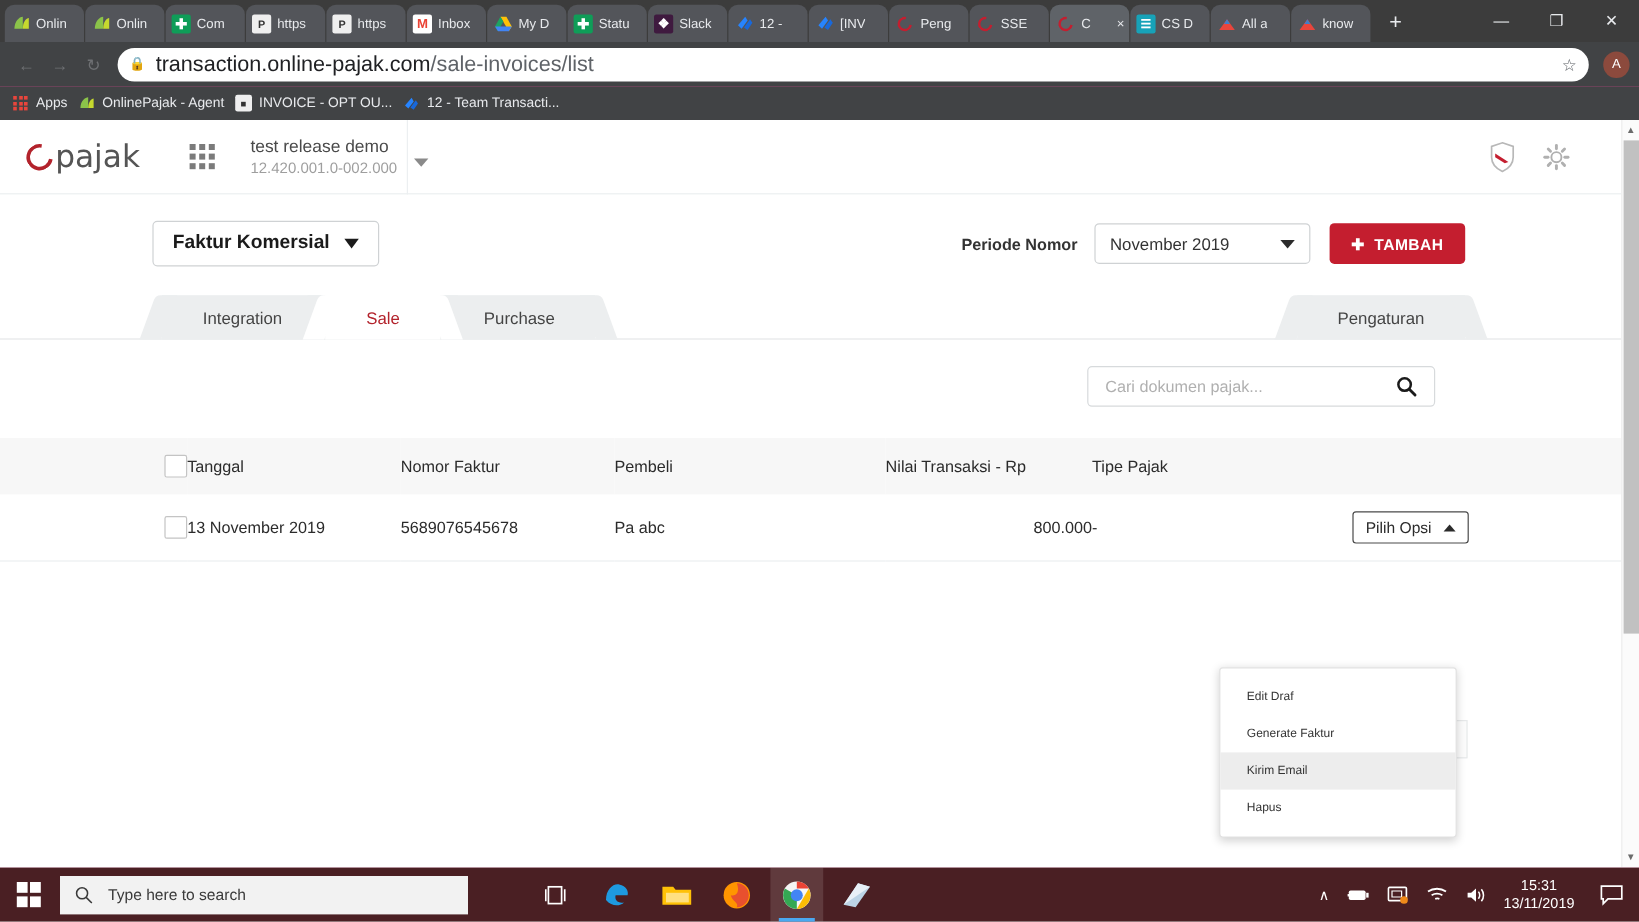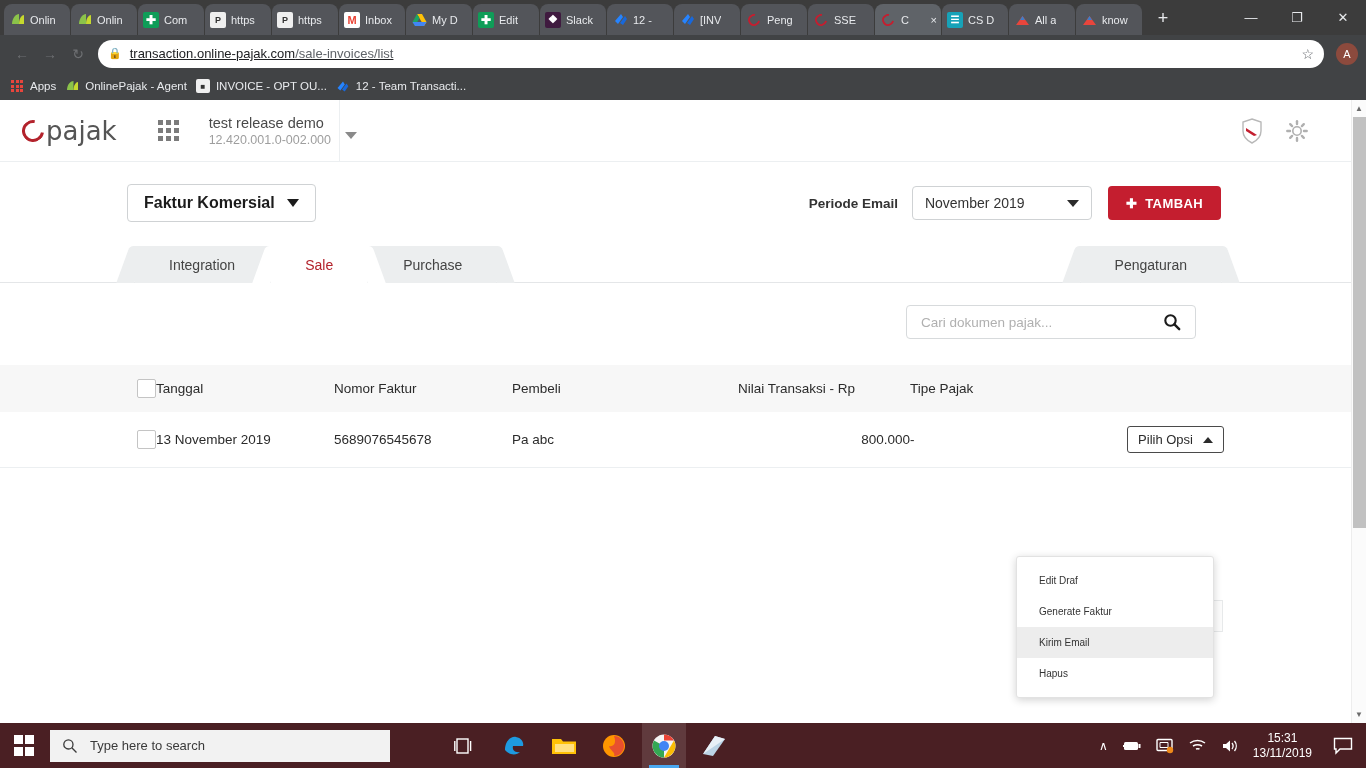--- a/index.html
+++ b/index.html
@@ -57,21 +57,21 @@
     height: 37px; background: #414345; display: flex; align-items: center;
     padding: 0 8px;
   }
   .navbtn { width:28px;height:28px;display:flex;align-items:center;justify-content:center;color:#6e7073;font-size:14px; }
   .omnibox {
     flex: 1; height: 28px; background: #fff; border-radius: 14px;
     display: flex; align-items: center; padding: 0 10px; margin: 0 6px;
     position:relative;
   }
   .omnibox .lock { margin-right:8px; font-size:11px; color:#5f6368; }
-  .urltext { font-size: 13px; color: #202124; white-space: nowrap; text-decoration: underline; }
+  .urltext { font-size: 18px; color: #202124; white-space: nowrap; }
   .urltext .grey { color: #5f6368; }
   .star { position:absolute; right:10px; font-size:14px; color:#5f6368; }
   .avatar {
     width:22px;height:22px;border-radius:50%;background:#8c4a3d;color:#fff;
     font-size:11px;display:flex;align-items:center;justify-content:center;margin-left:6px;flex:none;
   }
 
   .bookmarks {
     height: 28px; background: #414345; display: flex; align-items: center;
     padding: 0 10px; gap: 18px;
@@ -275,21 +275,21 @@
               <path d="M5 1 L0.5 9 L3 13 L7.5 5 Z" fill="#1da462"></path>
               <path d="M0.5 9 L14.5 9 L12 13 L3 13 Z" fill="#4285f4"></path>
             </svg>
           </span>
           <span class="tlabel">My D</span>
         </div>
         <div class="tab">
           <span class="favicon" style="background: rgb(15, 157, 88);">
             <span style="color:#fff;font-size:12px;font-weight:bold;line-height:1">✚</span>
           </span>
-          <span class="tlabel">Edit</span>
+          <span class="tlabel">Statu</span>
         </div>
         <div class="tab">
           <span class="favicon" style="background: rgb(63, 26, 63);">
             <span style="color:#fff;font-size:11px">❖</span>
           </span>
           <span class="tlabel">Slack</span>
         </div>
         <div class="tab">
           <span class="favicon" style="background: transparent;">
             <svg width="15" height="15" viewBox="0 0 15 15">
@@ -466,21 +466,21 @@
       </div>
 
       <div class="content">
 
         <div class="toprow">
           <div class="fk-btn">
             <span>Faktur Komersial</span>
             <span class="cr"></span>
           </div>
           <div class="toprow-right">
-            <span class="periode-lbl">Periode Email</span>
+            <span class="periode-lbl">Periode Nomor</span>
             <div class="month-sel">
               <span>November  2019</span>
               <span class="cr"></span>
             </div>
             <button class="tambah">
               <span>✚</span>
               <span>TAMBAH</span>
             </button>
           </div>
         </div>

